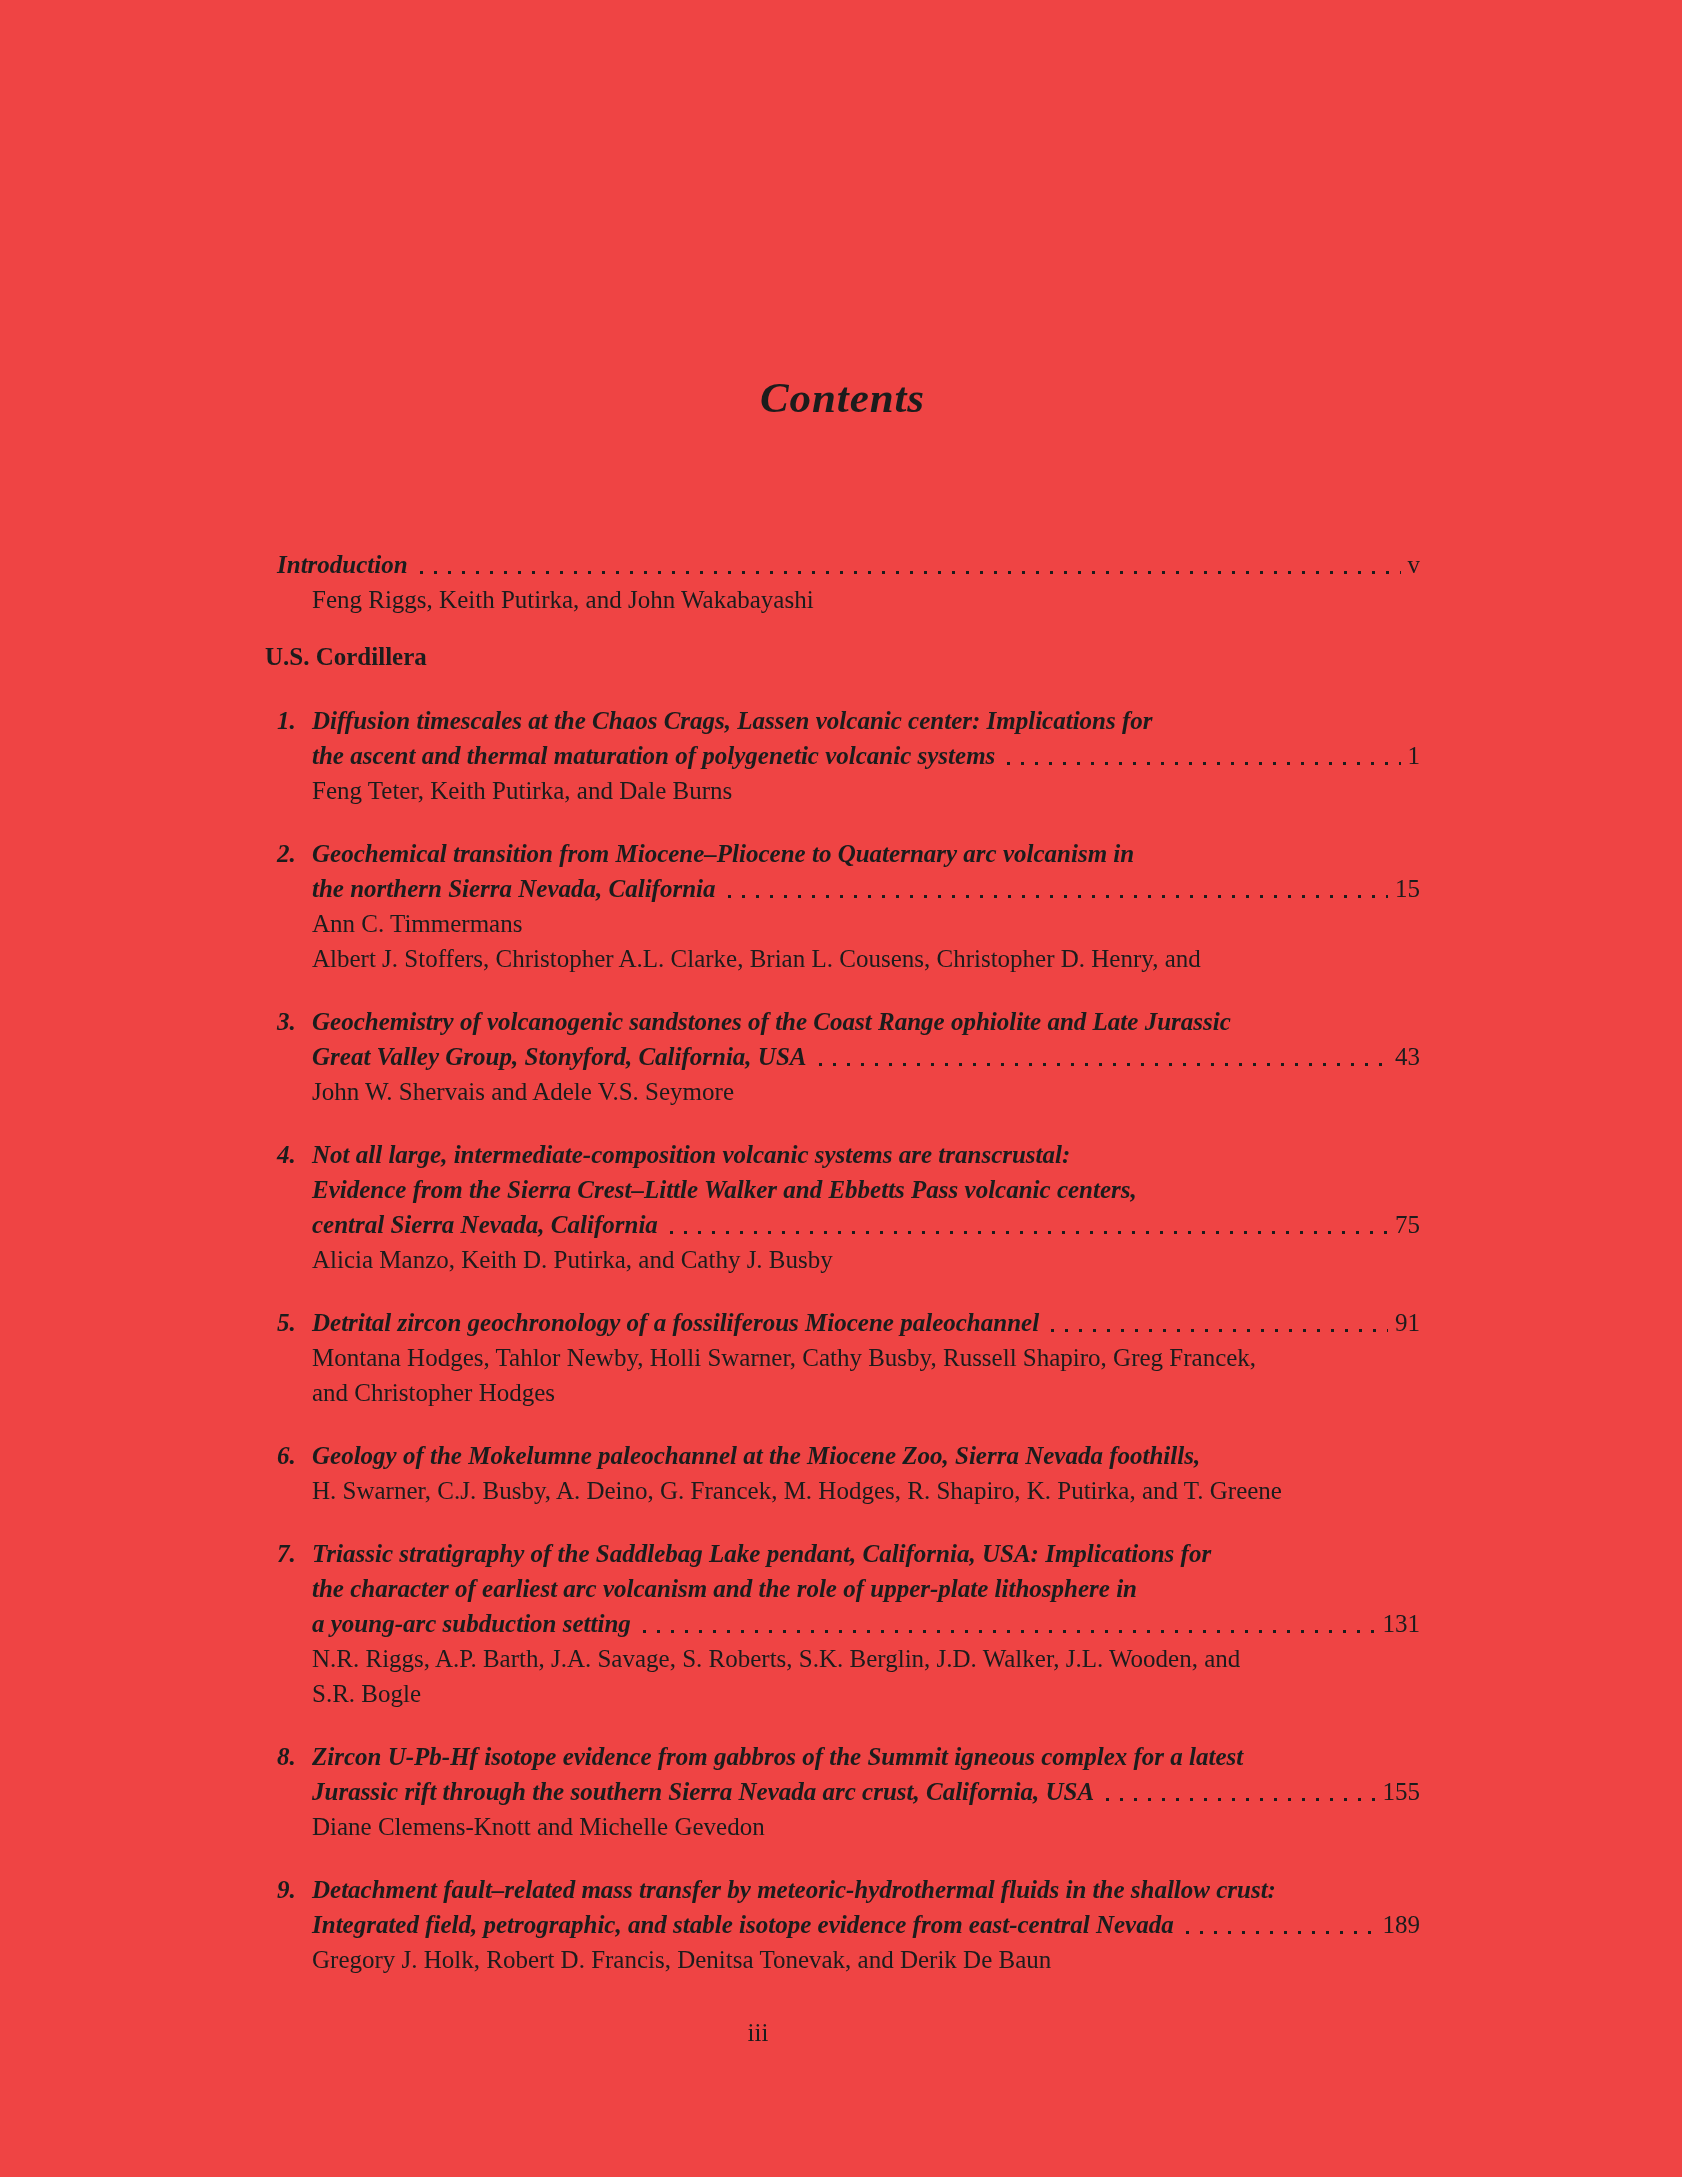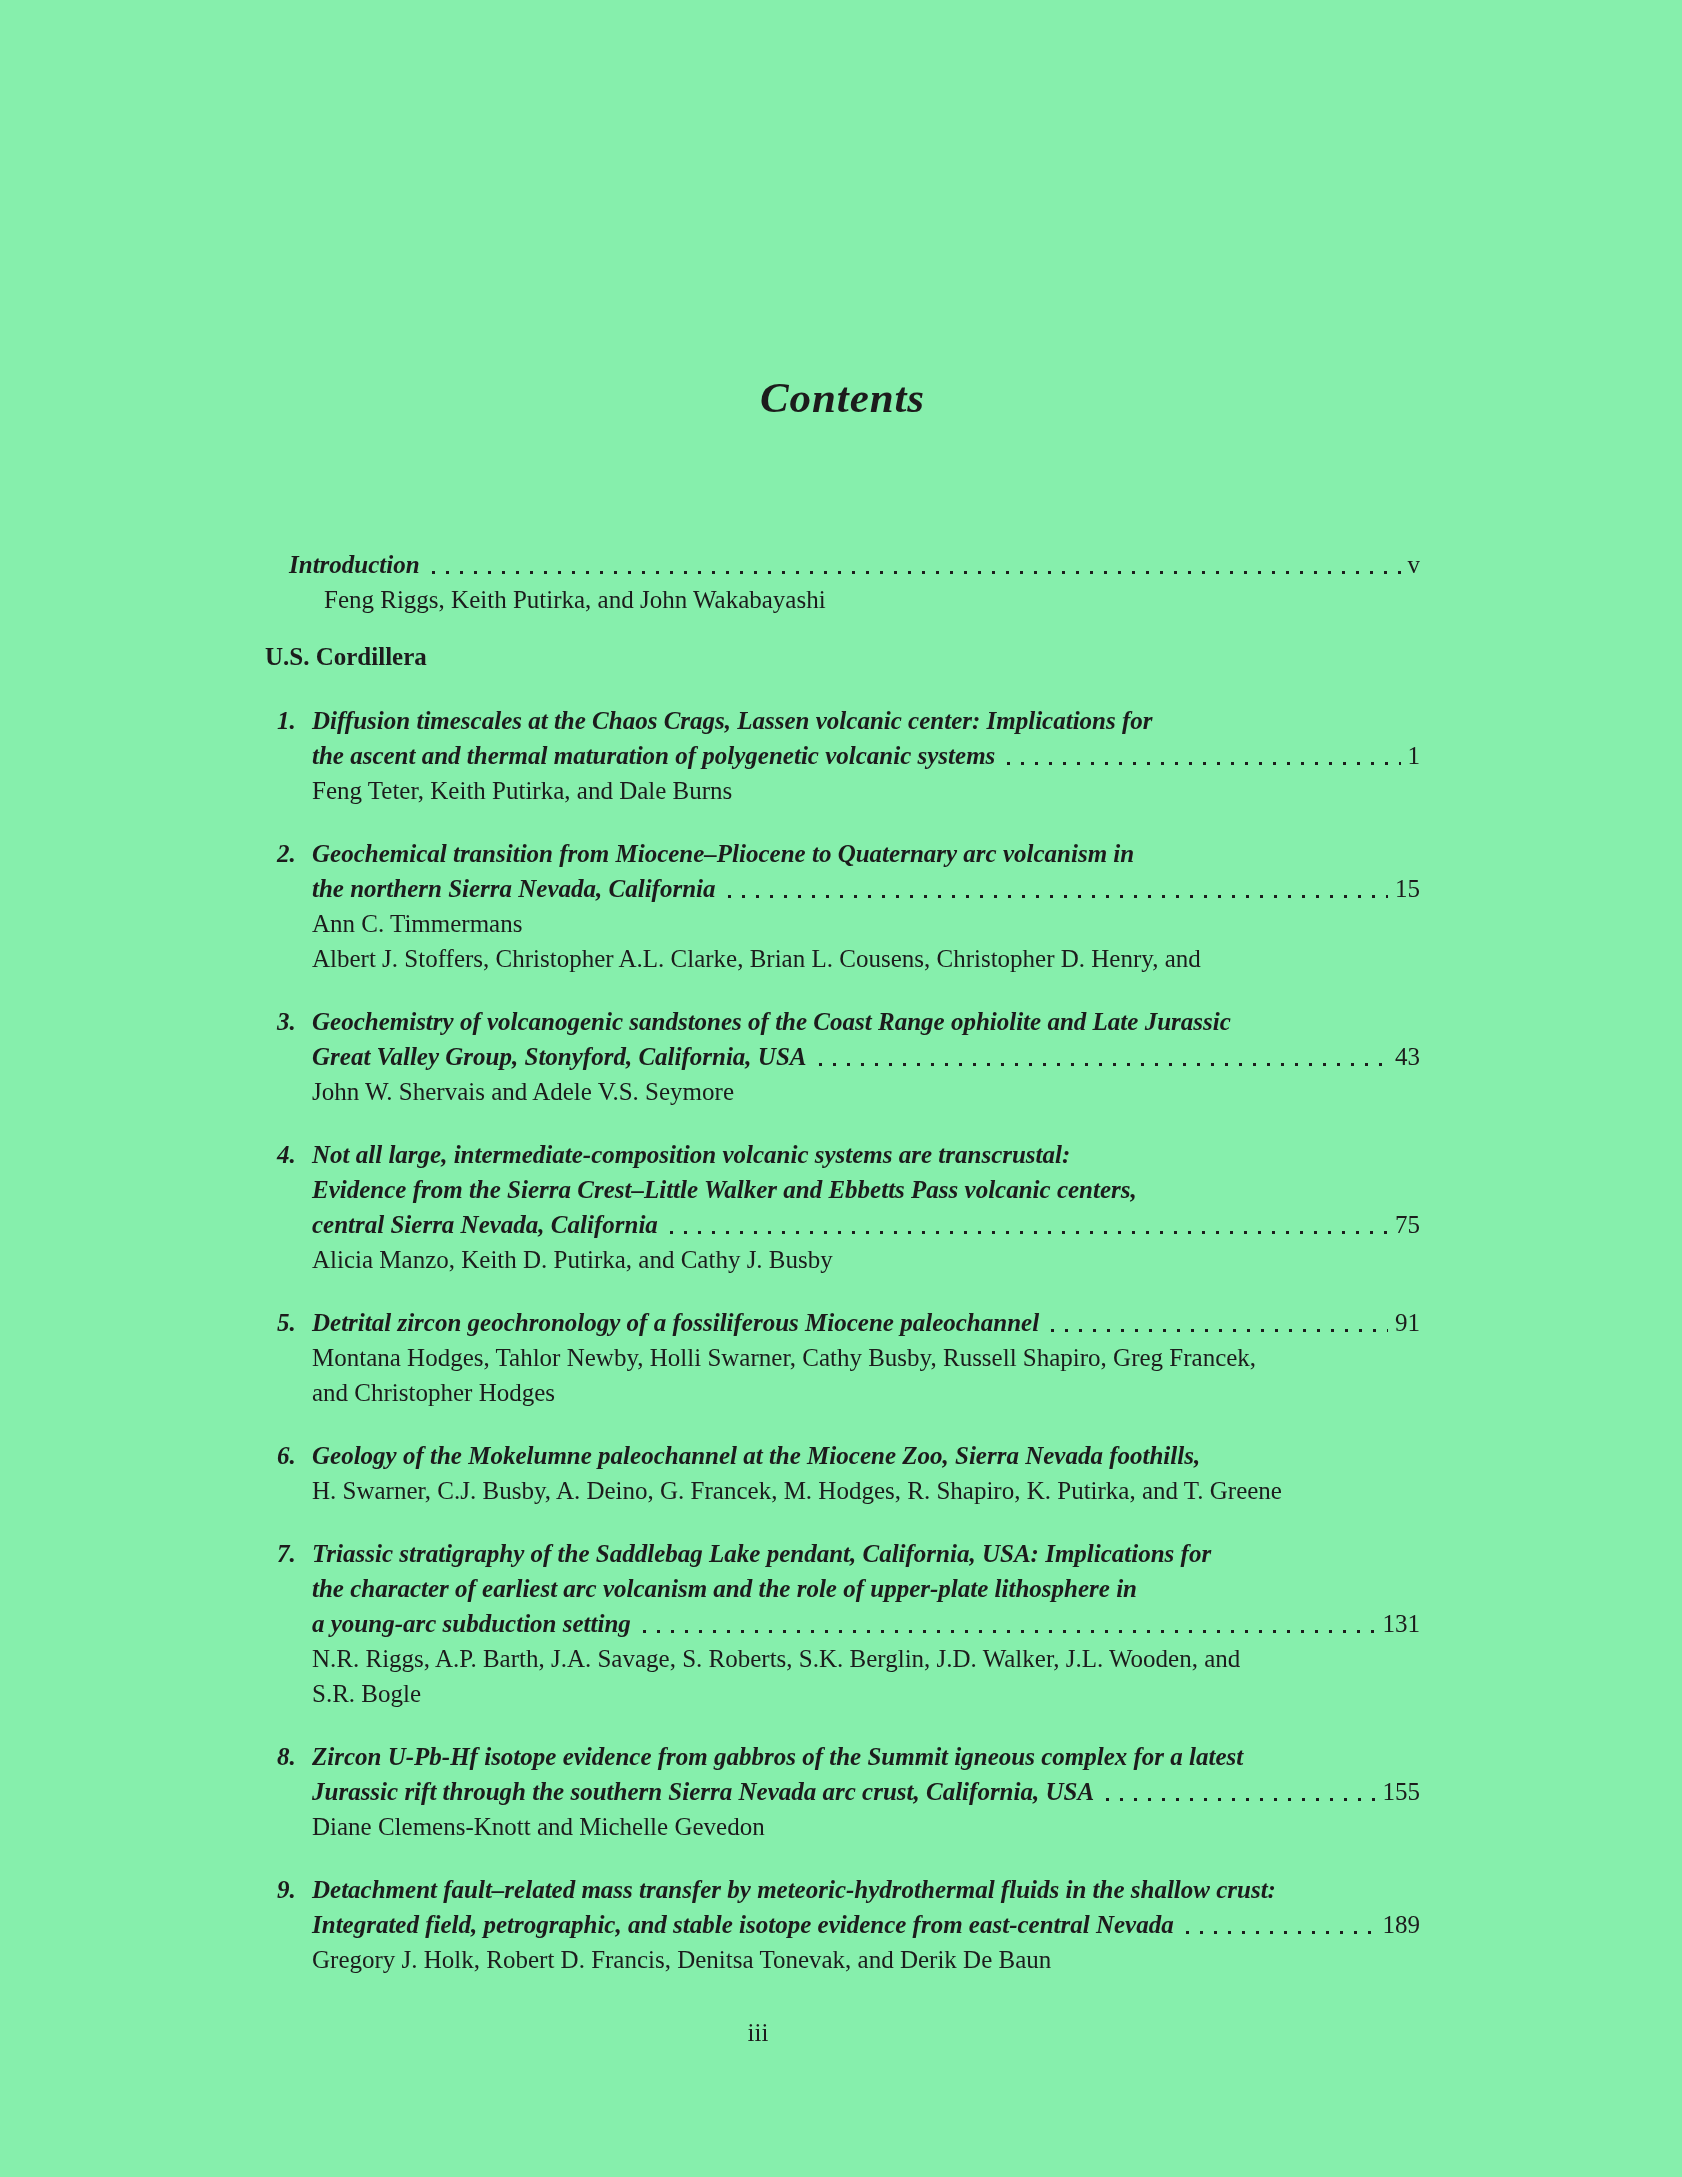--- a/index.html
+++ b/index.html
@@ -1,34 +1,34 @@
 <!DOCTYPE html>
 <html style="font-size:14px"><head>
 <meta charset="utf-8">
 <style>
   html,body { margin:0; padding:0; background:#ffffff; }
   body {
     width:1683px; height:2177px;
     font-family:"Liberation Serif", serif;
     color:#1c1c1c;
   }
-  .page { position:relative; width:1683px; height:2177px; background:#86efac; overflow:hidden; }
+  .page { position:relative; width:1683px; height:2177px; background:#ef4444; overflow:hidden; }
   .content { position:absolute; left:265px; top:0; width:1155px; }
 
   .doc-title {
     margin-top:372px;
     text-align:center;
     font-size:43px; line-height:52px;
     font-weight:bold; font-style:italic;
     letter-spacing:0.9px;
   }
 
   .block { font-size:25px; line-height:35px; }
 
-  .intro { margin-top:123px; margin-left:24px; }
+  .intro { margin-top:123px; margin-left:12px; }
   .intro-authors { margin-left:35px; }
 
   .heading { margin-top:22px; font-weight:bold; }
 
   .entries { margin-top:29px; }
   .entry { display:flex; margin-bottom:28px; }
   .num { flex:none; width:35px; margin-left:12px; font-weight:bold; font-style:italic; }
   .body { flex:1 1 auto; min-width:0; }
 
   .tline { font-weight:bold; font-style:italic; }

